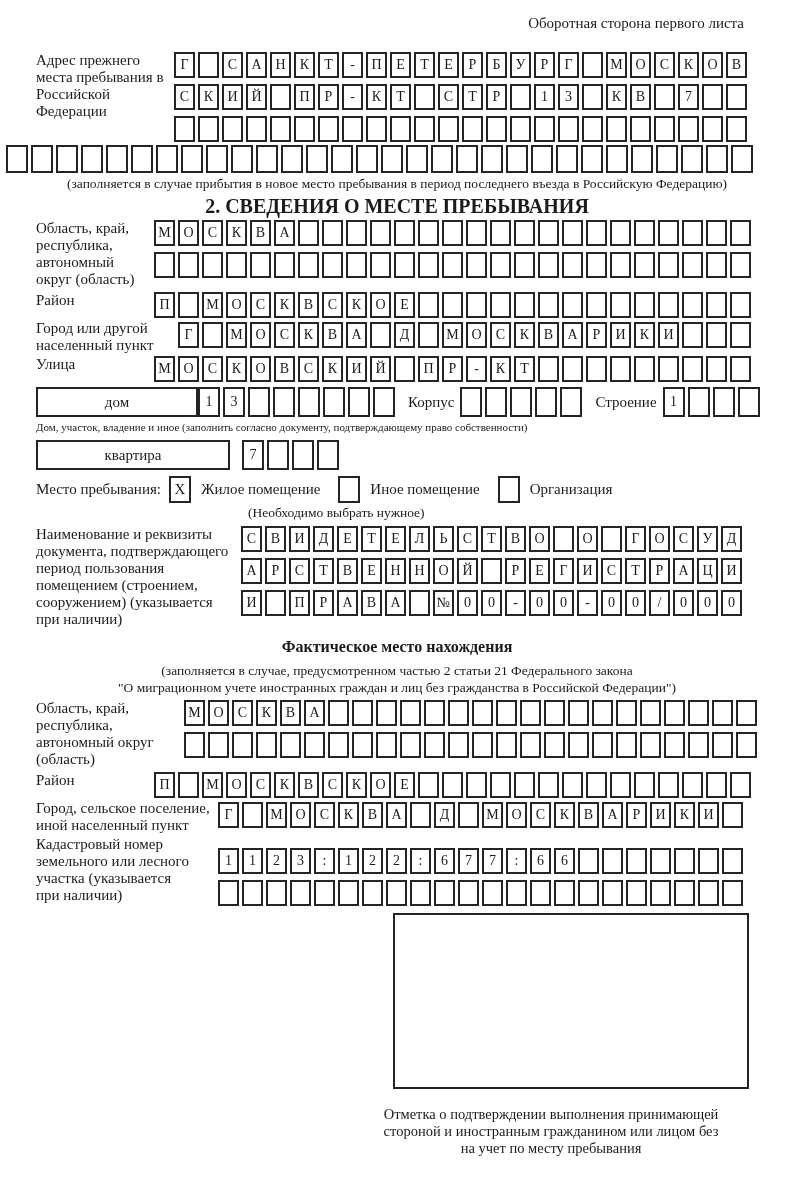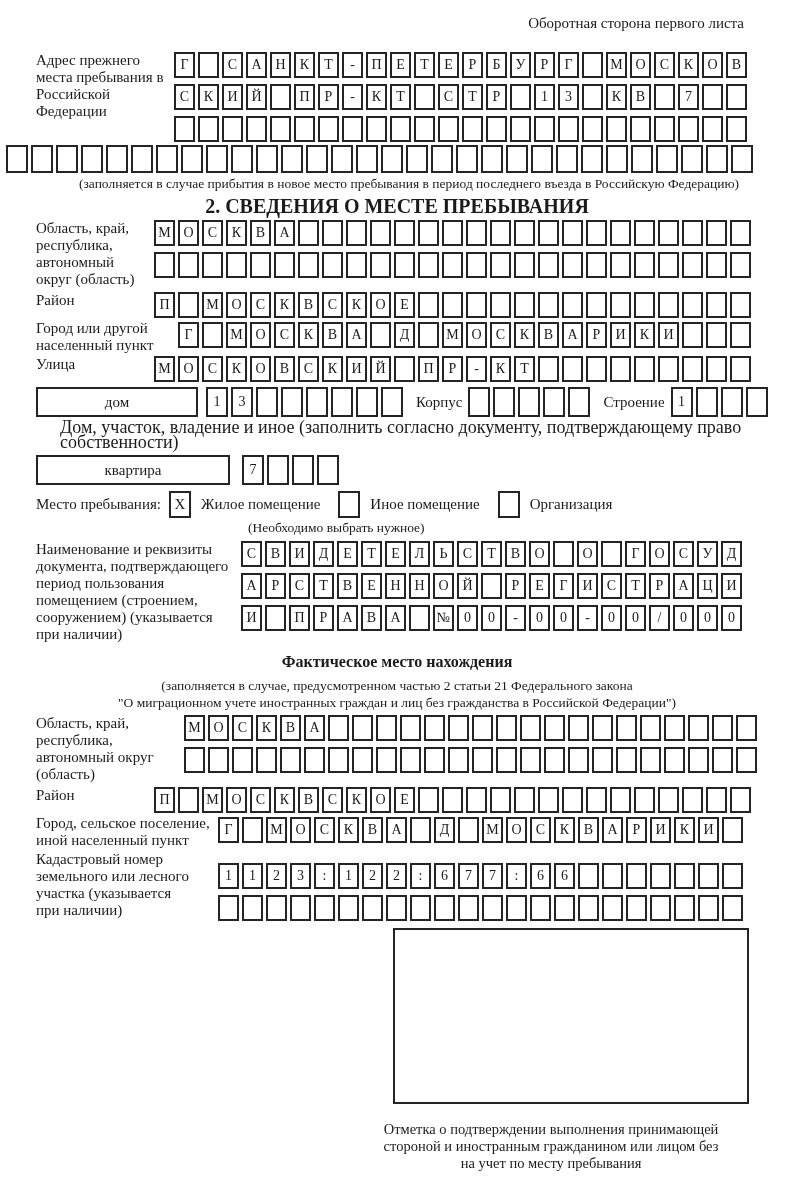--- a/index.html
+++ b/index.html
@@ -24,33 +24,33 @@
   .cellrow{display:flex;}
   .cell{
     width:17px;height:22px;border:2px solid #242424;margin-right:3px;
     display:flex;align-items:center;justify-content:center;
     font-size:14px;line-height:14px;flex-shrink:0;background:#fff;
   }
   .fullrow{margin-left:-30px;margin-top:3px;}
   .fullrow .cell{width:18px;height:24px;}
   .big .cell{width:18px;height:26px;}
 
-  .note{font-size:13.5px;line-height:15px;margin-top:3px;margin-left:24px;}
+  .note{font-size:13.5px;line-height:15px;margin-top:3px;}
   .center{text-align:center;}
   .section-title{font-weight:bold;font-size:20px;text-align:center;margin-top:4px;}
 
   .mt2{margin-top:2px;} .mt4{margin-top:4px;}
   .mt6{margin-top:6px;}
 
   .house-row{display:flex;align-items:center;margin-top:5px;}
   .wide-box{
     border:2px solid #242424;height:26px;display:flex;align-items:center;
     justify-content:center;font-size:15px;flex-shrink:0;
   }
-  .w160{width:158px;margin-right:8px;}
+  .w160{width:158px;margin-right:0;}
   .w190{width:190px;margin-right:12px;}
   .inline-label{font-size:15px;margin:0 6px 0 10px;white-space:nowrap;}
 
   .stay-row{display:flex;align-items:center;margin-top:6px;font-size:15px;}
   .checkbox{
     width:18px;height:23px;border:2px solid #242424;display:flex;align-items:center;
     justify-content:center;font-size:15px;margin:0 10px 0 8px;flex-shrink:0;
   }
   .stay-gap{margin-left:18px;}
   .choose-note{margin-left:212px;margin-top:2px;}
@@ -374,21 +374,21 @@
         <div class="cell"></div>
       </div>
     <div class="inline-label">Строение</div>
     <div class="cellrow big">
         <div class="cell">1</div>
         <div class="cell"></div>
         <div class="cell"></div>
         <div class="cell"></div>
       </div>
   </div>
-  <div class="note" style="font-size:18px;">Дом, участок, владение и иное (заполнить согласно документу, подтверждающему право собственности)</div>
+  <div class="note" style="font-size:11px;">Дом, участок, владение и иное (заполнить согласно документу, подтверждающему право собственности)</div>
 
   <div class="house-row">
     <div class="wide-box w190">квартира</div>
     <div class="cellrow big">
         <div class="cell">7</div>
         <div class="cell"></div>
         <div class="cell"></div>
         <div class="cell"></div>
       </div>
   </div>

